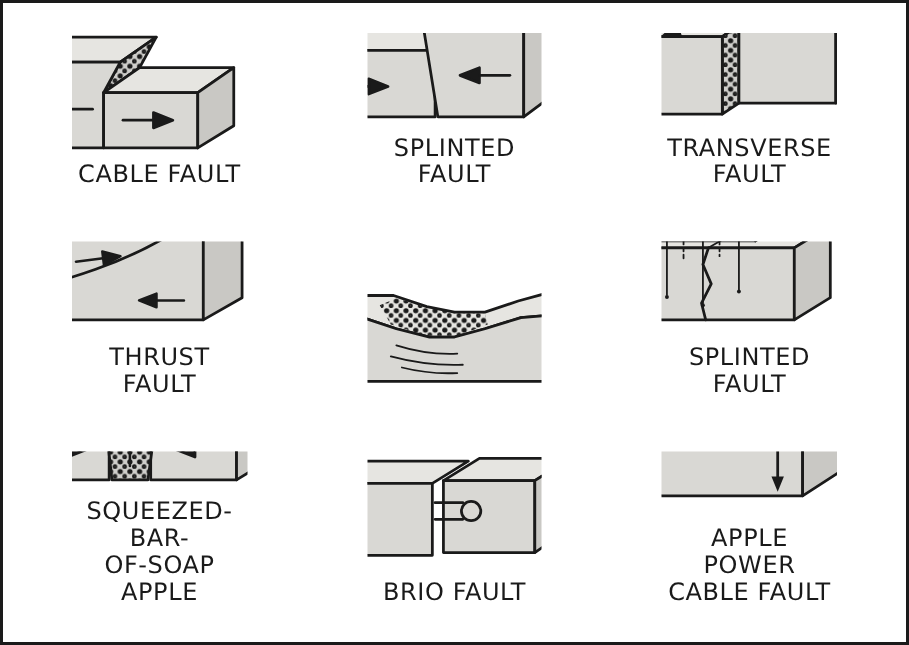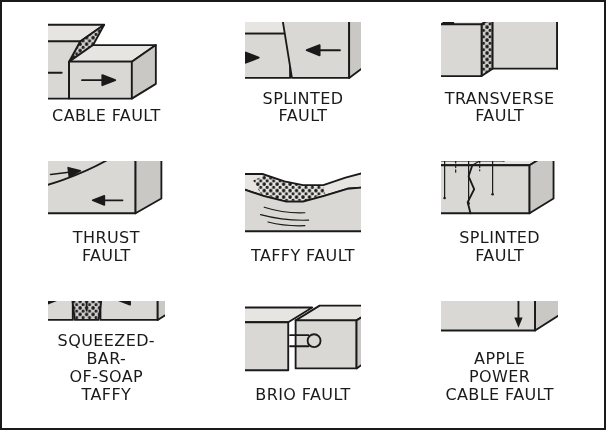--- a/index.html
+++ b/index.html
@@ -128,21 +128,20 @@
       <g>
         <polygon class="f-top" points="6,42 34,42 58,50 82,56 100,56 122,50 148,42 172,40 196,24 168,24 146,30 122,38 100,38 80,34 56,26 32,26"></polygon>
         <polygon class="stip" points="54,47 80,55 102,55 124,47 122,39 100,38 80,34 58,28 46,33"></polygon>
         <polygon class="f-front" points="6,42 34,42 58,50 82,56 100,56 122,50 148,42 172,40 172,88 6,88"></polygon>
         <polygon class="f-side" points="172,40 196,24 196,70 172,88"></polygon>
       </g>
       <path class="ln thin" d="M58,62 q22,7 44,6"></path>
       <path class="ln thin" d="M54,70 q26,7 52,6"></path>
       <path class="ln thin" d="M62,78 q20,5 40,4"></path>
     </svg>
-    <figcaption class="caption">TAFFY FAULT</figcaption>
   </figure>
 
   <figure class="panel">
     <svg class="draw" viewBox="0 0 200 104">
       <g>
         <polygon class="f-top" points="8,36 132,36 158,20 34,20"></polygon>
         <polygon class="f-front" points="8,36 132,36 132,88 8,88"></polygon>
         <polygon class="f-side" points="132,36 158,20 158,72 132,88"></polygon>
       </g>
       <path class="ln" d="M70,36 L66,48 L72,62 L65,76 L68,88"></path>
@@ -185,21 +184,21 @@
         <polygon class="f-fault" points="58,18 102,18 92,92 66,92"></polygon>
         <polygon class="stip" points="58,18 102,18 92,92 66,92"></polygon>
       </g>
       <path class="ln thin" d="M52,24 l-7,-9"></path>
       <path class="ln thin" d="M108,24 l7,-9"></path>
       <use href="#arr" transform="translate(12,70)"></use>
       <use href="#arr" transform="translate(148,70) rotate(180)"></use>
       <use href="#arr" transform="translate(79,82) rotate(-90) scale(0.95)"></use>
     </svg>
     <figcaption class="caption">SQUEEZED-BAR-
-OF-SOAP TAFFY</figcaption>
+OF-SOAP APPLE</figcaption>
   </figure>
 
   <figure class="panel">
     <svg class="draw" viewBox="0 0 200 104">
       <g>
         <polygon class="f-top" points="8,36 84,36 110,20 34,20"></polygon>
         <polygon class="f-front" points="8,36 84,36 84,88 8,88"></polygon>
       </g>
       <g>
         <polygon class="f-top" points="92,34 158,34 184,18 118,18"></polygon>

